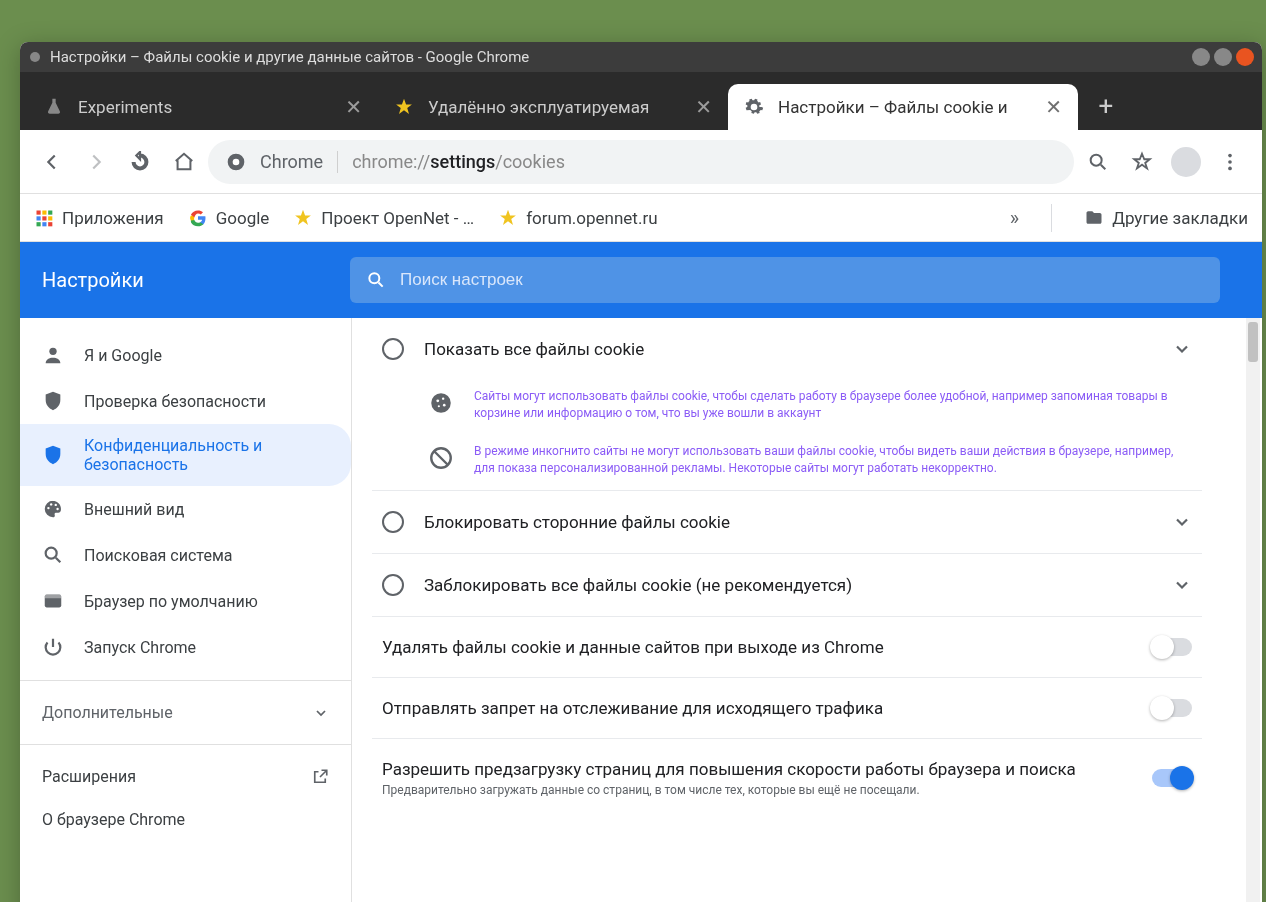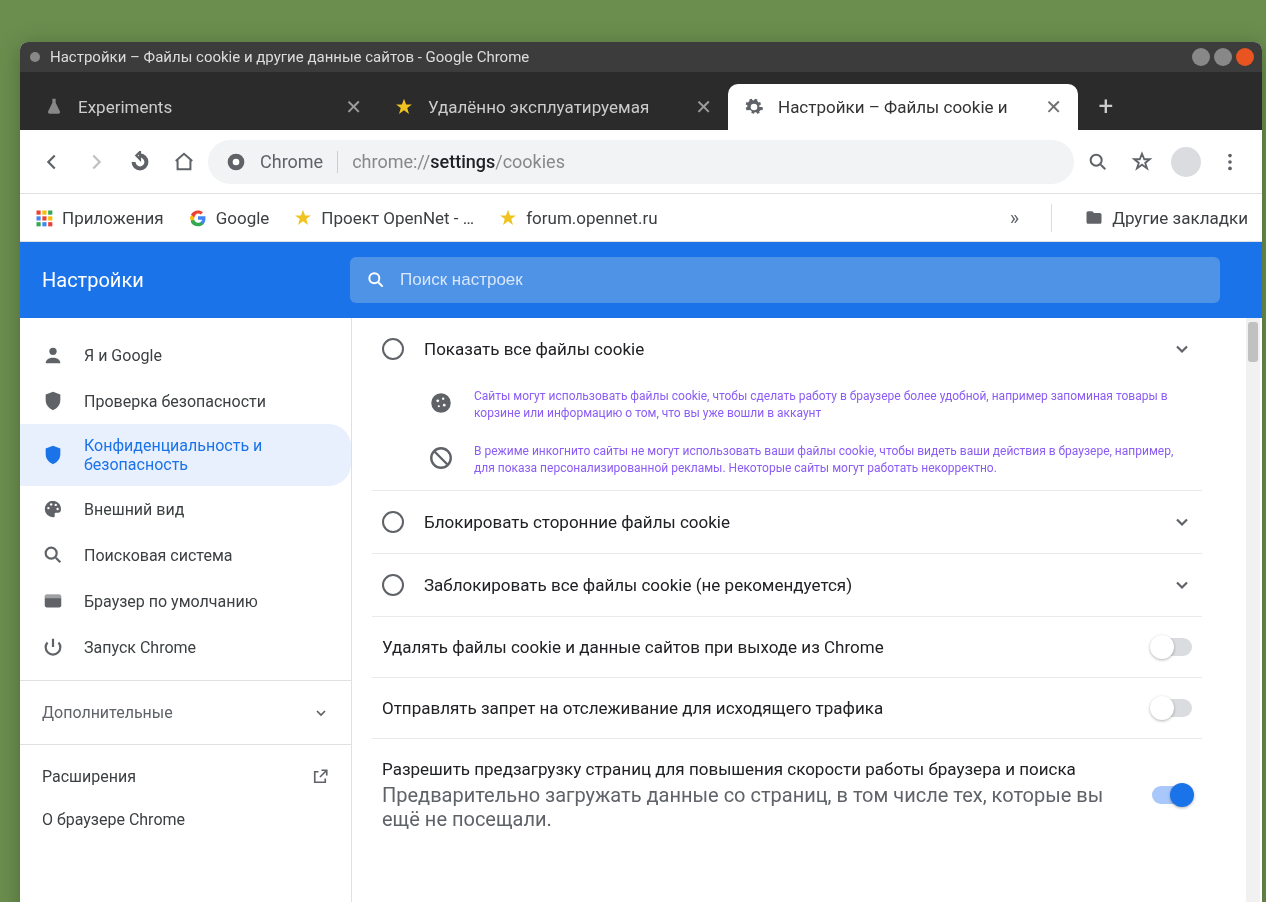--- a/index.html
+++ b/index.html
@@ -130,21 +130,21 @@
   .radio.checked::after { content:""; position:absolute; inset:4px; background:#1a73e8; border-radius:50%; }
   .optlabel { flex:1; font-size:17px; color:#202124; }
   .chev { color:#5f6368; }
   .expl { display:flex; gap:20px; padding:8px 10px 12px 56px; }
   .expl .eico { width:26px; height:26px; flex-shrink:0; color:#5f6368; margin-top:2px;}
   .expl .etext { font-size:12px; color:#8b5cf6; line-height:1.45; }
   .switch { width:40px; height:18px; background:#dadce0; border-radius:9px; position:relative; flex-shrink:0;}
   .switch::after { content:""; position:absolute; left:-2px; top:-3px; width:24px; height:24px; border-radius:50%; background:#fff; box-shadow:0 1px 3px rgba(0,0,0,.3);}
   .switch.on { background:#a8c7fa; }
   .switch.on::after { left:auto; right:-2px; background:#1a73e8; }
-  .subtext { font-size:20px; color:#5f6368; margin-top:4px;}
+  .subtext { font-size:12px; color:#5f6368; margin-top:4px;}
   .scrollbar-fake { position:absolute; right:2px; top:0; bottom:0; width:14px; background:#f1f1f1; }
   .scrollbar-fake .thumb { position:absolute; right:2px; top:4px; width:10px; height:40px; background:#c1c1c1; border-radius:3px;}
 </style>
 </head>
 <body>
 
 <div class="window">
 
   <div class="titlebar">
     <div class="dot"></div>

